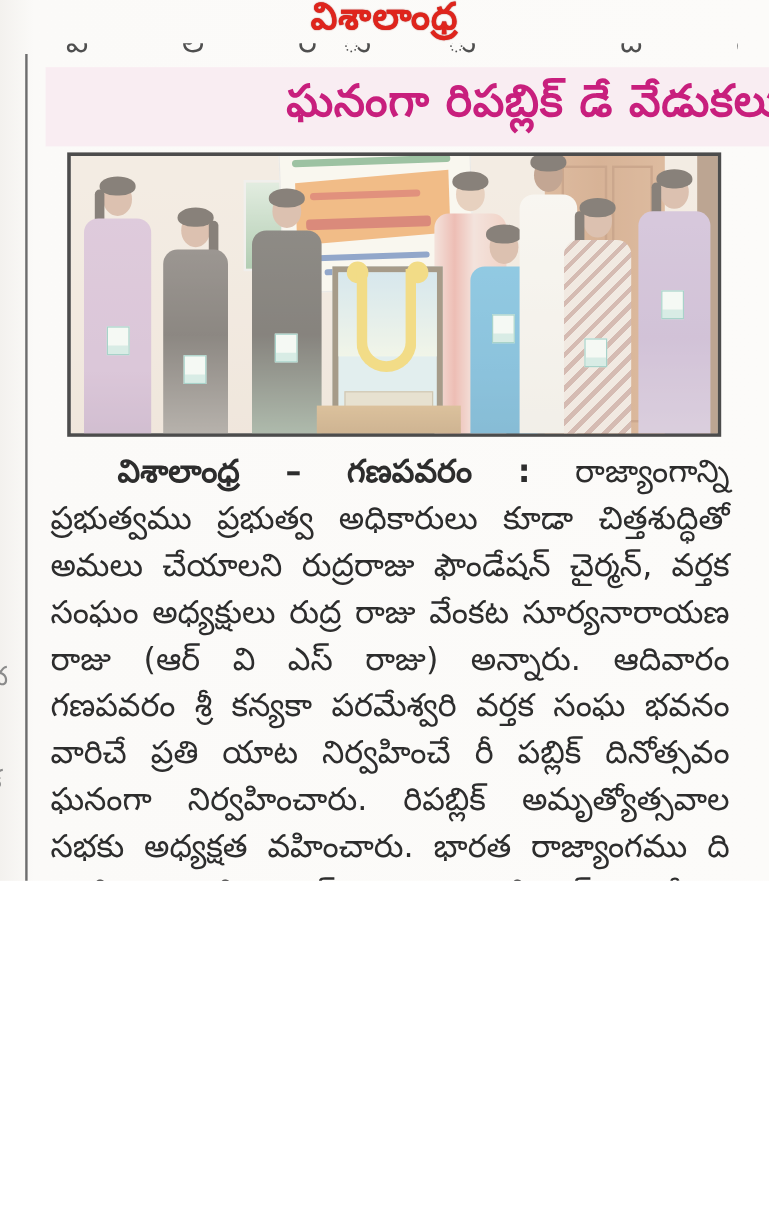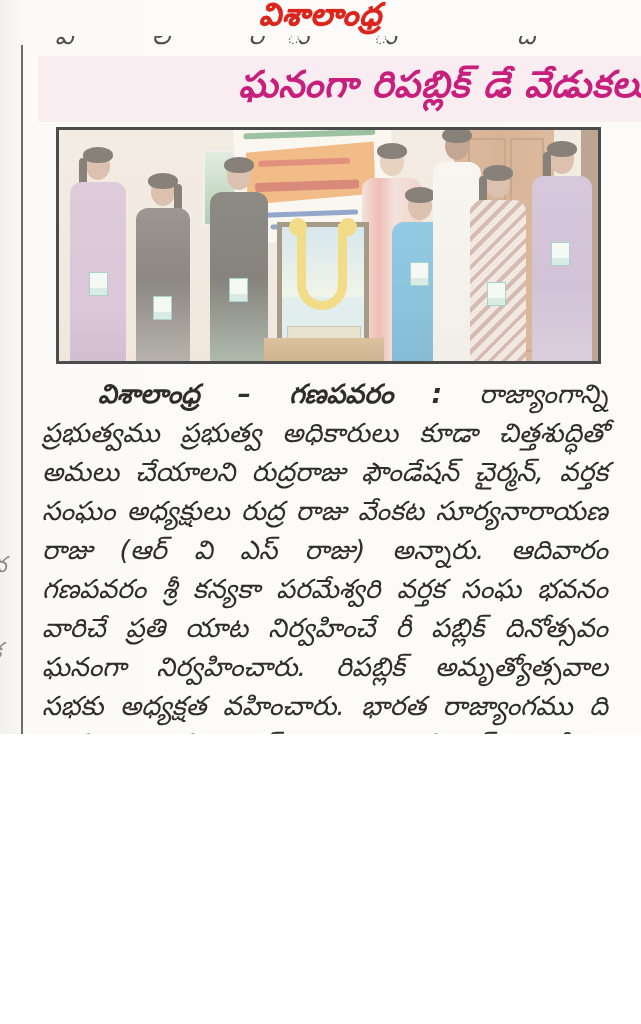--- a/index.html
+++ b/index.html
@@ -1,21 +1,20 @@
 <!DOCTYPE html>
 <html><head>
 <meta charset="utf-8">
 <style>
   html,body { margin:0; padding:0; }
   .page {
     position:relative; width:641px; height:734px;
     background:linear-gradient(90deg,#f3f1ee 0px,#fbfaf8 28px,#fcfbf9 100%);
     overflow:hidden;
     font-family:"DejaVu Sans", sans-serif;
-    font-style:italic;
   }
   
   .col-rule { position:absolute; left:21px; top:45px; width:2px; height:910px; background:#6d6d6d; }
   .edge-frag { position:absolute; left:-10px; color:#8a8a8a; font-size:22px; }
 
   
   .masthead {
     position:absolute; top:-4px; left:0; width:100%;
     text-align:center; font-size:31px; font-weight:800;
     color:#df241c; text-shadow:0 0 1px #9b1410;

